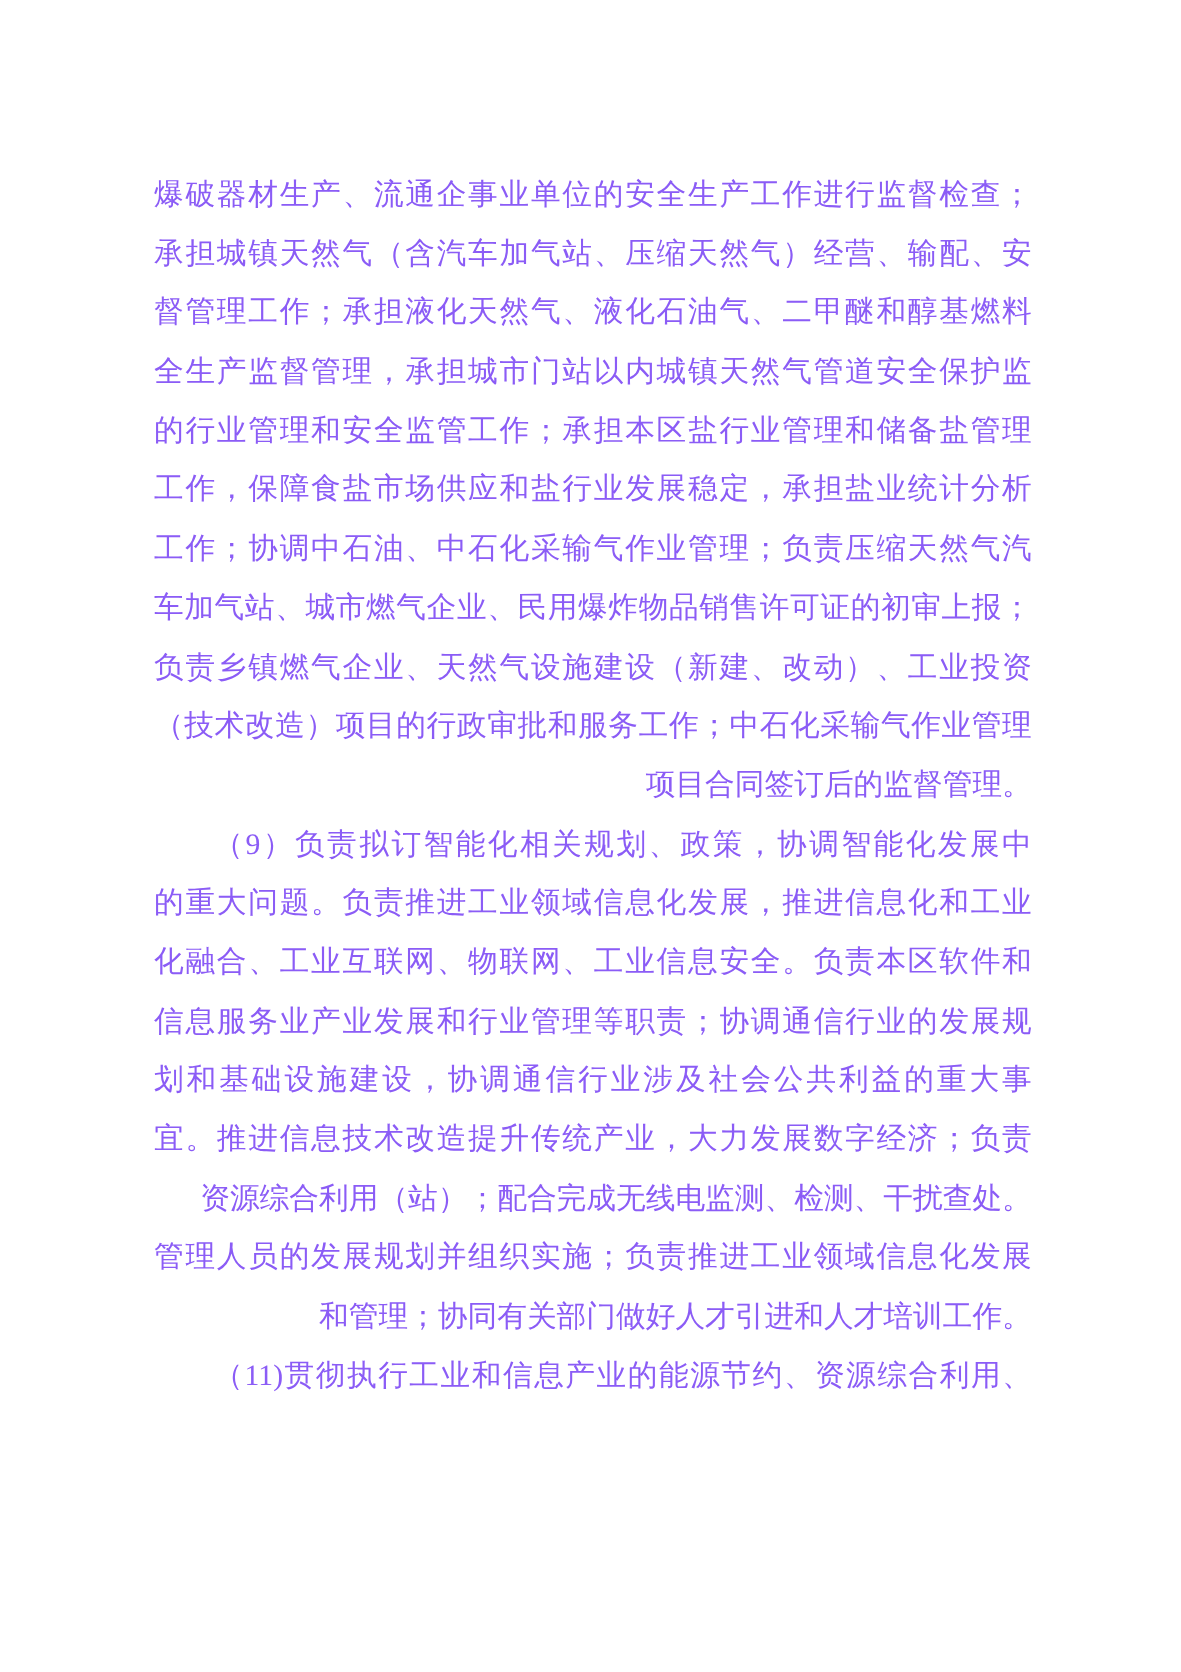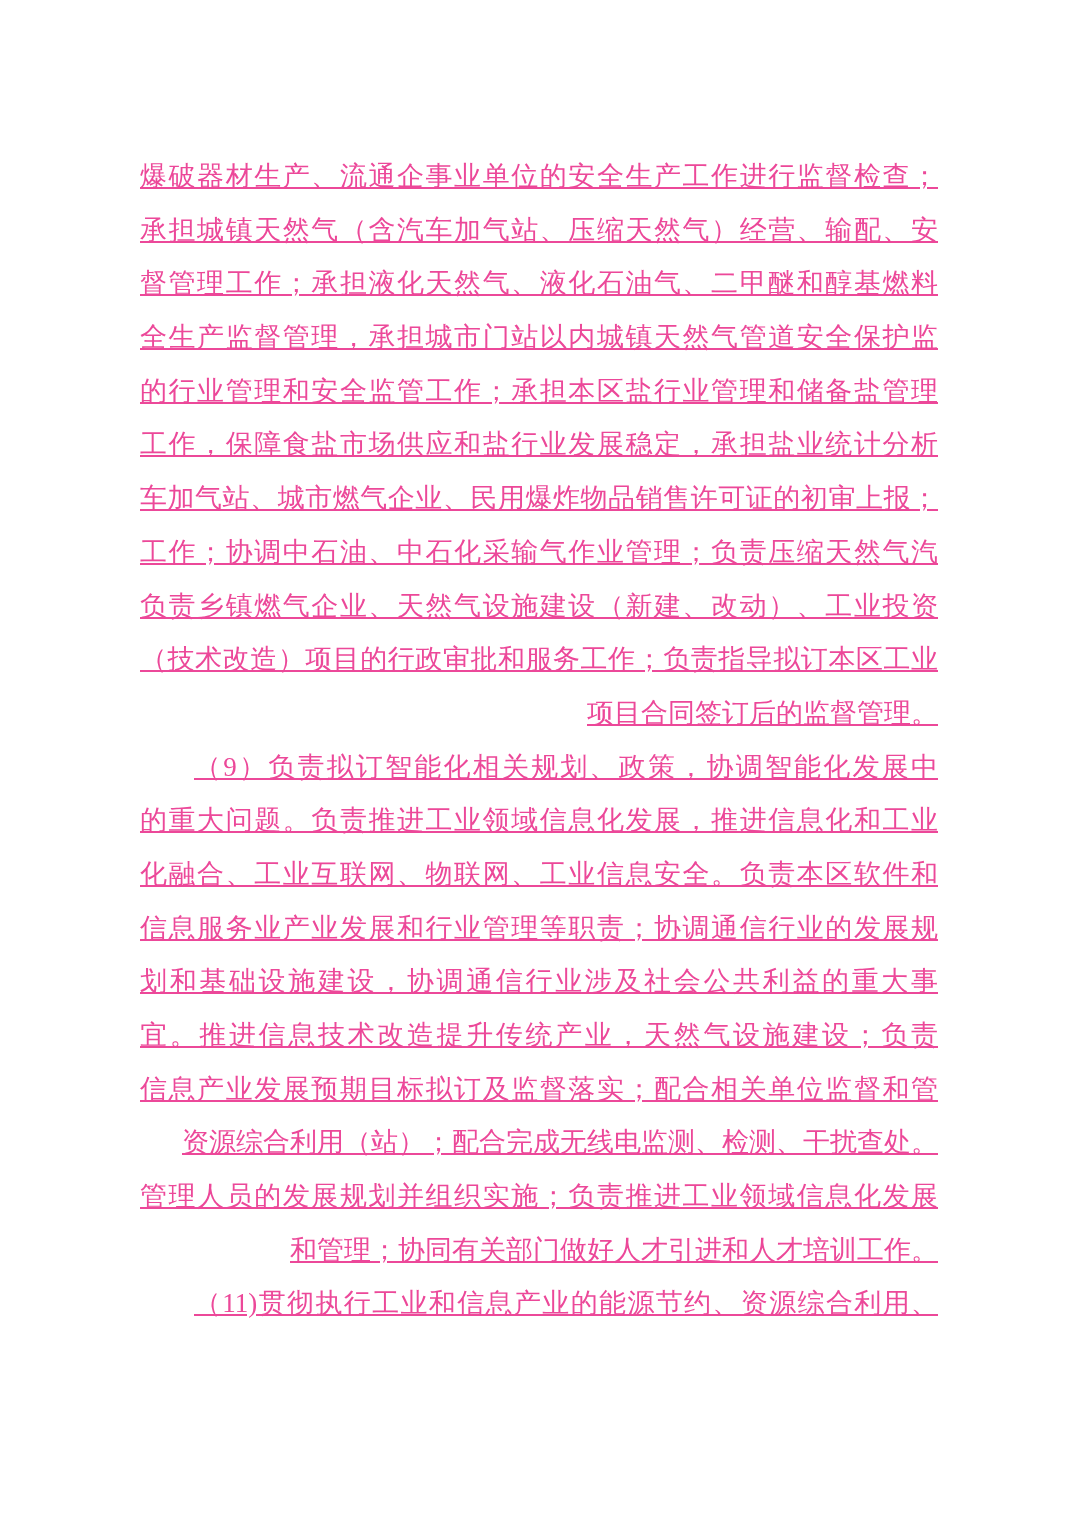--- a/index.html
+++ b/index.html
@@ -40,37 +40,36 @@
     text-align-last: justify;
   }
   .line.indent {
     text-indent: 2em;
   }
 </style>
 </head>
 <body style="background: rgb(255, 255, 255);">
 
 <div class="page">
-  <div class="text-block" style="color: #ec4899; text-decoration: underline;">
+  <div class="text-block" style="color: #8b5cf6;">
     <div class="line justify">爆破器材生产、流通企事业单位的安全生产工作进行监督检查；</div>
     <div class="line justify">承担城镇天然气（含汽车加气站、压缩天然气）经营、输配、安</div>
     <div class="line justify">督管理工作；承担液化天然气、液化石油气、二甲醚和醇基燃料</div>
     <div class="line justify">全生产监督管理，承担城市门站以内城镇天然气管道安全保护监</div>
     <div class="line justify">的行业管理和安全监管工作；承担本区盐行业管理和储备盐管理</div>
     <div class="line justify">工作，保障食盐市场供应和盐行业发展稳定，承担盐业统计分析</div>
+    <div class="line justify">工作；协调中石油、中石化采输气作业管理；负责压缩天然气汽</div>
     <div class="line justify">车加气站、城市燃气企业、民用爆炸物品销售许可证的初审上报；</div>
-    <div class="line justify">工作；协调中石油、中石化采输气作业管理；负责压缩天然气汽</div>
     <div class="line justify">负责乡镇燃气企业、天然气设施建设（新建、改动）、工业投资</div>
-    <div class="line justify">（技术改造）项目的行政审批和服务工作；负责指导拟订本区工业</div>
+    <div class="line justify">（技术改造）项目的行政审批和服务工作；中石化采输气作业管理</div>
     <div class="line">项目合同签订后的监督管理。</div>
     <div class="line justify indent">（9）负责拟订智能化相关规划、政策，协调智能化发展中</div>
     <div class="line justify">的重大问题。负责推进工业领域信息化发展，推进信息化和工业</div>
     <div class="line justify">化融合、工业互联网、物联网、工业信息安全。负责本区软件和</div>
     <div class="line justify">信息服务业产业发展和行业管理等职责；协调通信行业的发展规</div>
     <div class="line justify">划和基础设施建设，协调通信行业涉及社会公共利益的重大事</div>
-    <div class="line justify">宜。推进信息技术改造提升传统产业，天然气设施建设；负责</div>
-    <div class="line justify">信息产业发展预期目标拟订及监督落实；配合相关单位监督和管</div>
+    <div class="line justify">宜。推进信息技术改造提升传统产业，大力发展数字经济；负责</div>
     <div class="line">资源综合利用（站）；配合完成无线电监测、检测、干扰查处。</div>
     <div class="line justify">管理人员的发展规划并组织实施；负责推进工业领域信息化发展</div>
     <div class="line">和管理；协同有关部门做好人才引进和人才培训工作。</div>
     <div class="line justify indent">（11)贯彻执行工业和信息产业的能源节约、资源综合利用、</div>
   </div>
 </div>
 
 </body></html>

